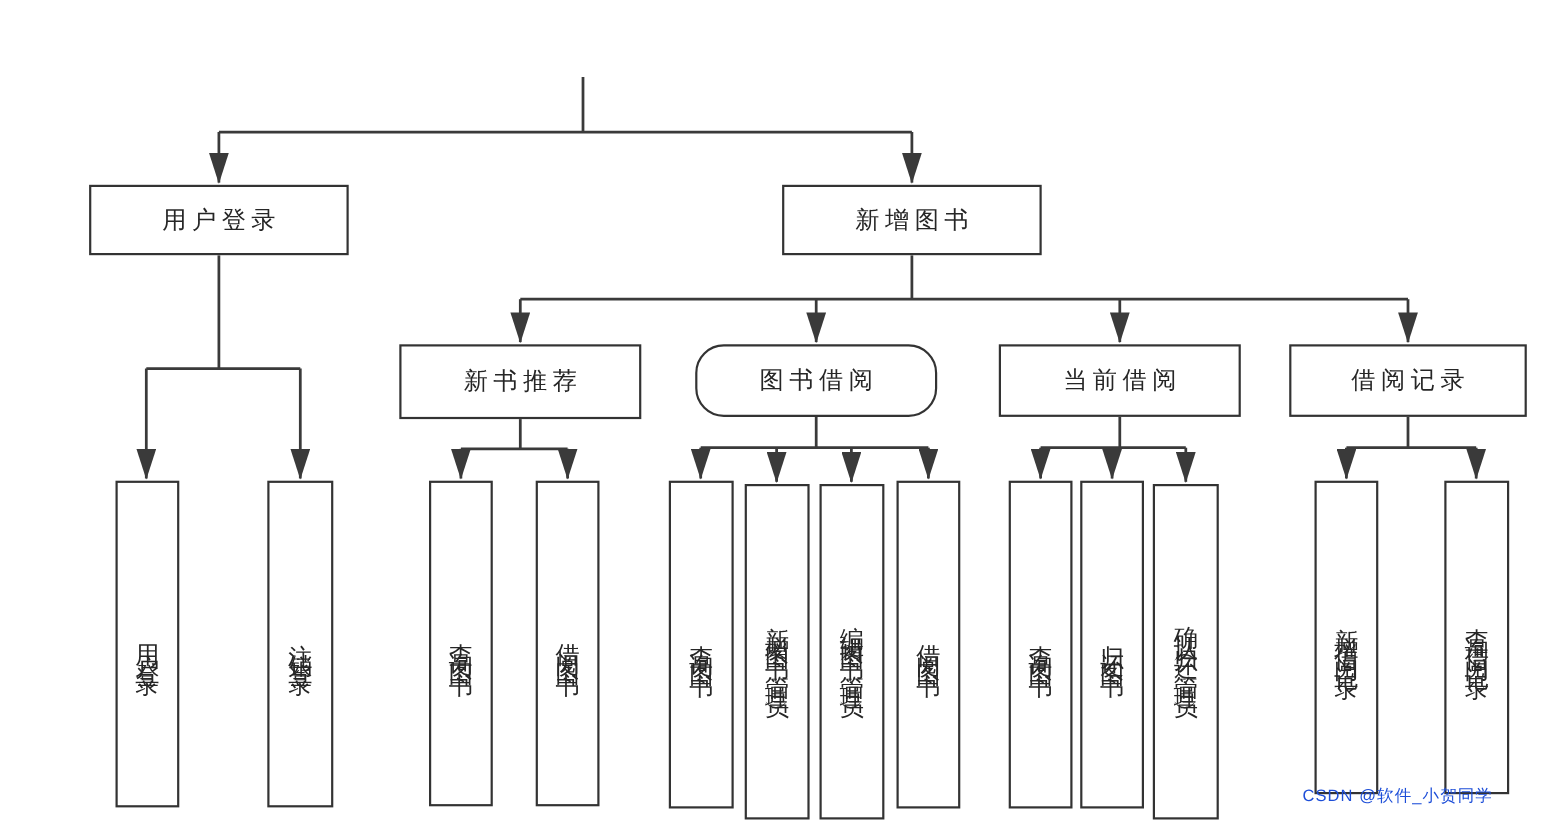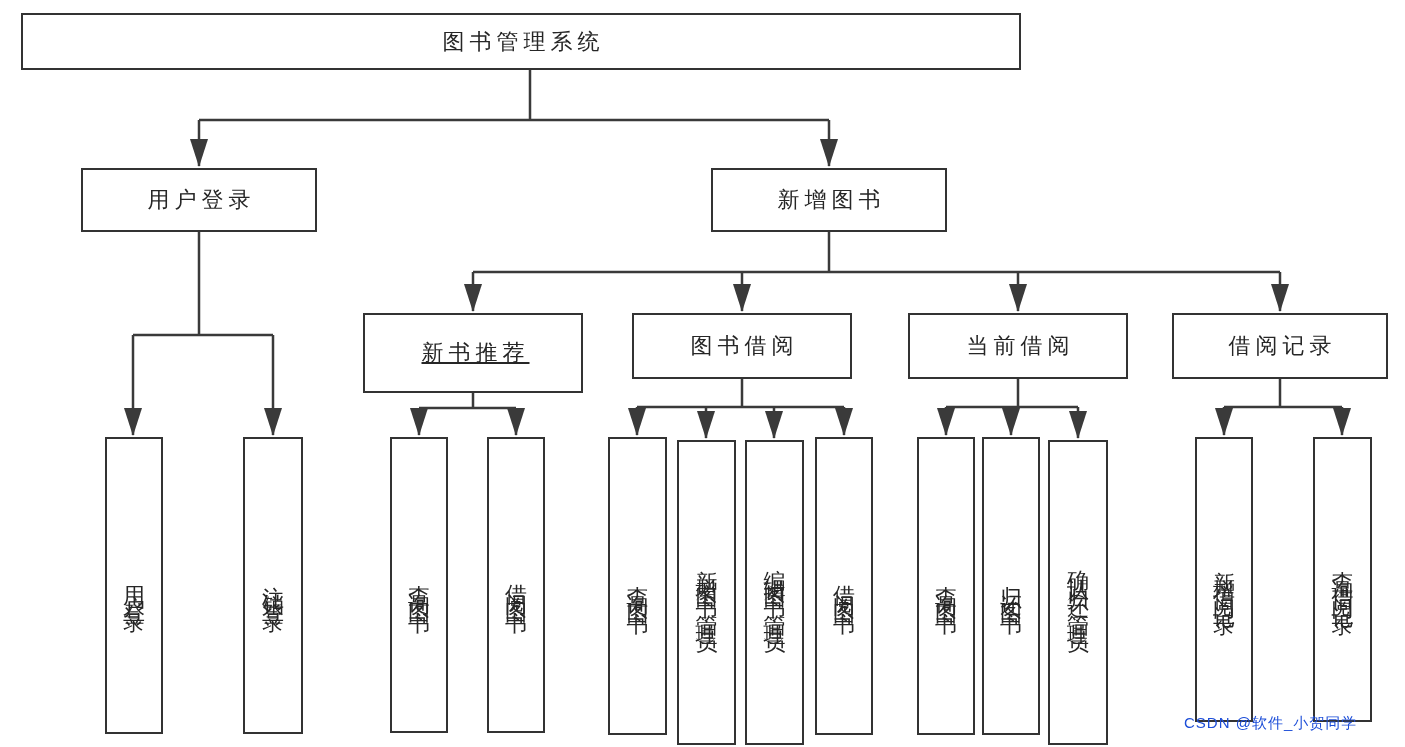--- a/index.html
+++ b/index.html
@@ -75,35 +75,32 @@
       <line x1="1078" y1="407" x2="1078" y2="438" marker-end="url(#arrow)"></line>
     </g>
 
     <g>
       <path d="M1280,379 V407 M1224,407 H1342"></path>
       <line x1="1224" y1="407" x2="1224" y2="435" marker-end="url(#arrow)"></line>
       <line x1="1342" y1="407" x2="1342" y2="435" marker-end="url(#arrow)"></line>
     </g>
   </svg>
 
-  <div class="box" style="left:21px; top:13px; width:1000px; height:57px;">
-    <span class="h-label">图书管理系统</span>
-  </div>
 
   <div class="box" style="left:81px; top:168px; width:236px; height:64px;">
     <span class="h-label">用户登录</span>
   </div>
   <div class="box" style="left:711px; top:168px; width:236px; height:64px;">
     <span class="h-label">新增图书</span>
   </div>
 
-  <div class="box" style="left:363px; top:313px; width:220px; height:80px;text-decoration:underline;">
+  <div class="box" style="left:363px; top:313px; width:220px; height:68px;">
     <span class="h-label">新书推荐</span>
   </div>
-  <div class="box" style="left:632px; top:313px; width:220px; height:66px;">
+  <div class="box" style="left:632px; top:313px; width:220px; height:66px;border-radius:26px;">
     <span class="h-label">图书借阅</span>
   </div>
   <div class="box" style="left:908px; top:313px; width:220px; height:66px;justify-content:center;">
     <span class="h-label">当前借阅</span>
   </div>
   <div class="box" style="left:1172px; top:313px; width:216px; height:66px;">
     <span class="h-label">借阅记录</span>
   </div>
 
   <div class="box" style="left:105px; top:437px; width:58px; height:297px;">

